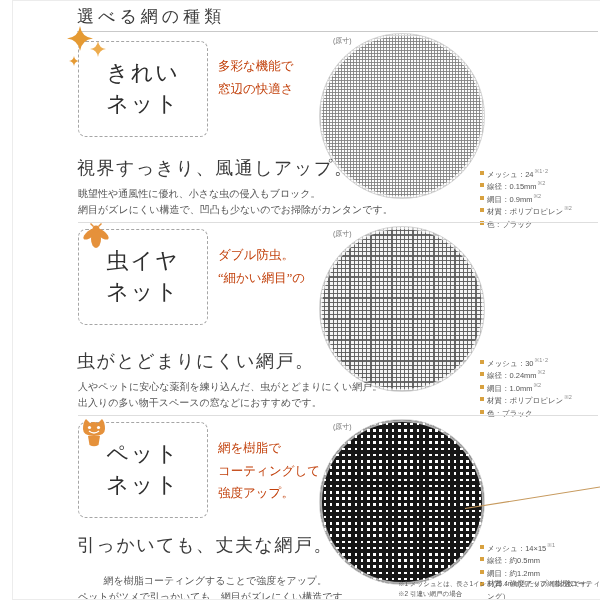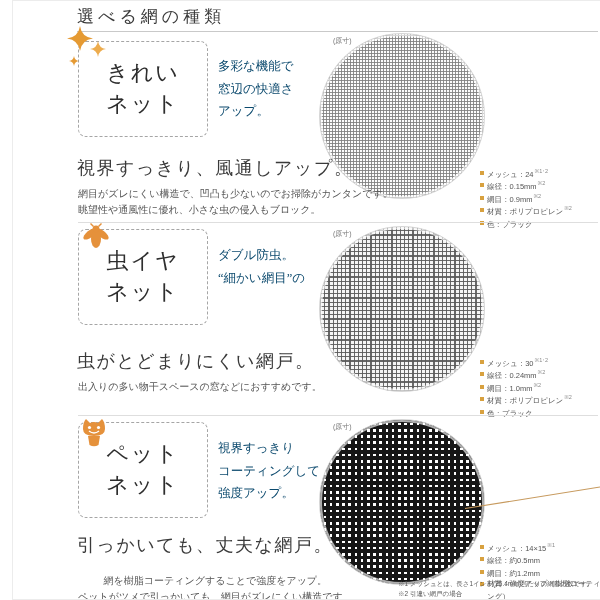--- a/index.html
+++ b/index.html
@@ -27,21 +27,21 @@
   #sec2 .label-box, #sec3 .label-box { top:3px; }
   .label-line { font-size:22px; color:#2e2e2e; line-height:1.4; letter-spacing:2px; font-weight:500; }
 
   .box-icon { position:absolute; pointer-events:none; }
   .sparkles-pos { left:-16px; top:-18px; }
   .bug-pos { left:0px; top:-9px; }
   .cat-pos { left:-2px; top:-8px; }
 
   .catch {
     position:absolute; left:205px; top:22px; width:104px;
-    font-family:"Liberation Serif", serif; font-size:12.5px; line-height:1.8; color:#0c4a6e;
+    font-family:"Liberation Serif", serif; font-size:12.5px; line-height:1.8; color:#c2410c;
   }
   #sec2 .catch, #sec3 .catch { top:18px; }
 
   .circle {
     position:absolute; left:306px; top:0; width:166px; height:166px;
     border-radius:50%; border:1px solid #d6d6d6; box-sizing:border-box;
     box-shadow: inset 0 0 0 2px rgba(255,255,255,.65);
   }
   .mesh-fine {
     background-color:#fcfcfc;
@@ -100,35 +100,34 @@
           <path d="M35 17 Q36 24.2 43 25 Q36 25.8 35 33 Q34 25.8 27 25 Q34 24.2 35 17 Z" fill="#edac4e"></path>
           <path d="M11 32 Q11.7 36.4 16 37 Q11.7 37.6 11 42 Q10.3 37.6 6 37 Q10.3 36.4 11 32 Z" fill="#e59a33"></path>
         </svg>
       </span>
       <span class="label-line">きれい</span>
       <span class="label-line">ネット</span>
     </div>
     <div class="catch">
       <div>多彩な機能で</div>
       <div>窓辺の快適さ</div>
-      <div>アップ。</div>
     </div>
     <div class="circle mesh-fine"></div>
     <div class="scale-label">(原寸)</div>
     <div class="specs">
       <div class="spec-row"><span class="bullet"></span><span>メッシュ：24</span><span class="note">※1･2</span></div>
       <div class="spec-row"><span class="bullet"></span><span>線径：0.15mm</span><span class="note">※2</span></div>
       <div class="spec-row"><span class="bullet"></span><span>網目：0.9mm</span><span class="note">※2</span></div>
       <div class="spec-row"><span class="bullet"></span><span>材質：ポリプロピレン</span><span class="note">※2</span></div>
       <div class="spec-row"><span class="bullet"></span><span>色：ブラック</span><span class="note"></span></div>
     </div>
     <div class="heading">視界すっきり、風通しアップ。</div>
     <div class="body-text">
+      <div>眺望性や通風性に優れ、小さな虫の侵入もブロック。</div>
       <div>網目がズレにくい構造で、凹凸も少ないのでお掃除がカンタンです。</div>
-      <div>眺望性や通風性に優れ、小さな虫の侵入もブロック。</div>
     </div>
     <div class="divider"></div>
   </div>
 
   <div class="section" id="sec2">
     <div class="label-box">
       <span class="box-icon bug-pos">
         <svg width="34" height="32" viewBox="0 0 34 32">
           <ellipse cx="11" cy="13" rx="8" ry="3.4" fill="#e5913b" transform="rotate(-38 11 13)"></ellipse>
           <ellipse cx="23" cy="13" rx="8" ry="3.4" fill="#e5913b" transform="rotate(38 23 13)"></ellipse>
@@ -149,41 +148,42 @@
     <div class="scale-label">(原寸)</div>
     <div class="specs">
       <div class="spec-row"><span class="bullet"></span><span>メッシュ：30</span><span class="note">※1･2</span></div>
       <div class="spec-row"><span class="bullet"></span><span>線径：0.24mm</span><span class="note">※2</span></div>
       <div class="spec-row"><span class="bullet"></span><span>網目：1.0mm</span><span class="note">※2</span></div>
       <div class="spec-row"><span class="bullet"></span><span>材質：ポリプロピレン</span><span class="note">※2</span></div>
       <div class="spec-row"><span class="bullet"></span><span>色：ブラック</span><span class="note"></span></div>
     </div>
     <div class="heading">虫がとどまりにくい網戸。</div>
     <div class="body-text">
+      <div>人やペットに安心な薬剤を練り込んだ、虫がとどまりにくい網戸。</div>
       <div>出入りの多い物干スペースの窓などにおすすめです。</div>
     </div>
     <div class="divider"></div>
   </div>
 
   <div class="section" id="sec3">
     <div class="label-box">
       <span class="box-icon cat-pos">
         <svg width="34" height="36" viewBox="0 0 34 36">
           <path d="M6 14 Q6 7 9 4 L13 8 Q17 6.2 21 8 L25 4 Q28 7 28 14 Q28 21 17 21 Q6 21 6 14 Z" fill="#e5913b"></path>
           <path d="M11 21 L23 21 L21.5 30 Q17 32.5 12.5 30 Z" fill="#e5913b"></path>
           <circle cx="12.5" cy="12.5" r="1.6" fill="#ffffff"></circle>
           <circle cx="21.5" cy="12.5" r="1.6" fill="#ffffff"></circle>
           <path d="M12 16 Q17 20 22 16" stroke="#ffffff" stroke-width="1.3" fill="none"></path>
         </svg>
       </span>
       <span class="label-line">ペット</span>
       <span class="label-line">ネット</span>
     </div>
     <div class="catch">
-      <div>視界すっきり</div>
+      <div>網を樹脂で</div>
       <div>コーティングして</div>
       <div>強度アップ。</div>
     </div>
     <div class="circle mesh-coarse"></div>
     <div class="scale-label">(原寸)</div>
     <div class="leader-line"></div>
     <div class="specs">
       <div class="spec-row"><span class="bullet"></span><span>メッシュ：14×15</span><span class="note">※1</span></div>
       <div class="spec-row"><span class="bullet"></span><span>線径：約0.5mm</span><span class="note"></span></div>
       <div class="spec-row"><span class="bullet"></span><span>網目：約1.2mm</span><span class="note"></span></div>

